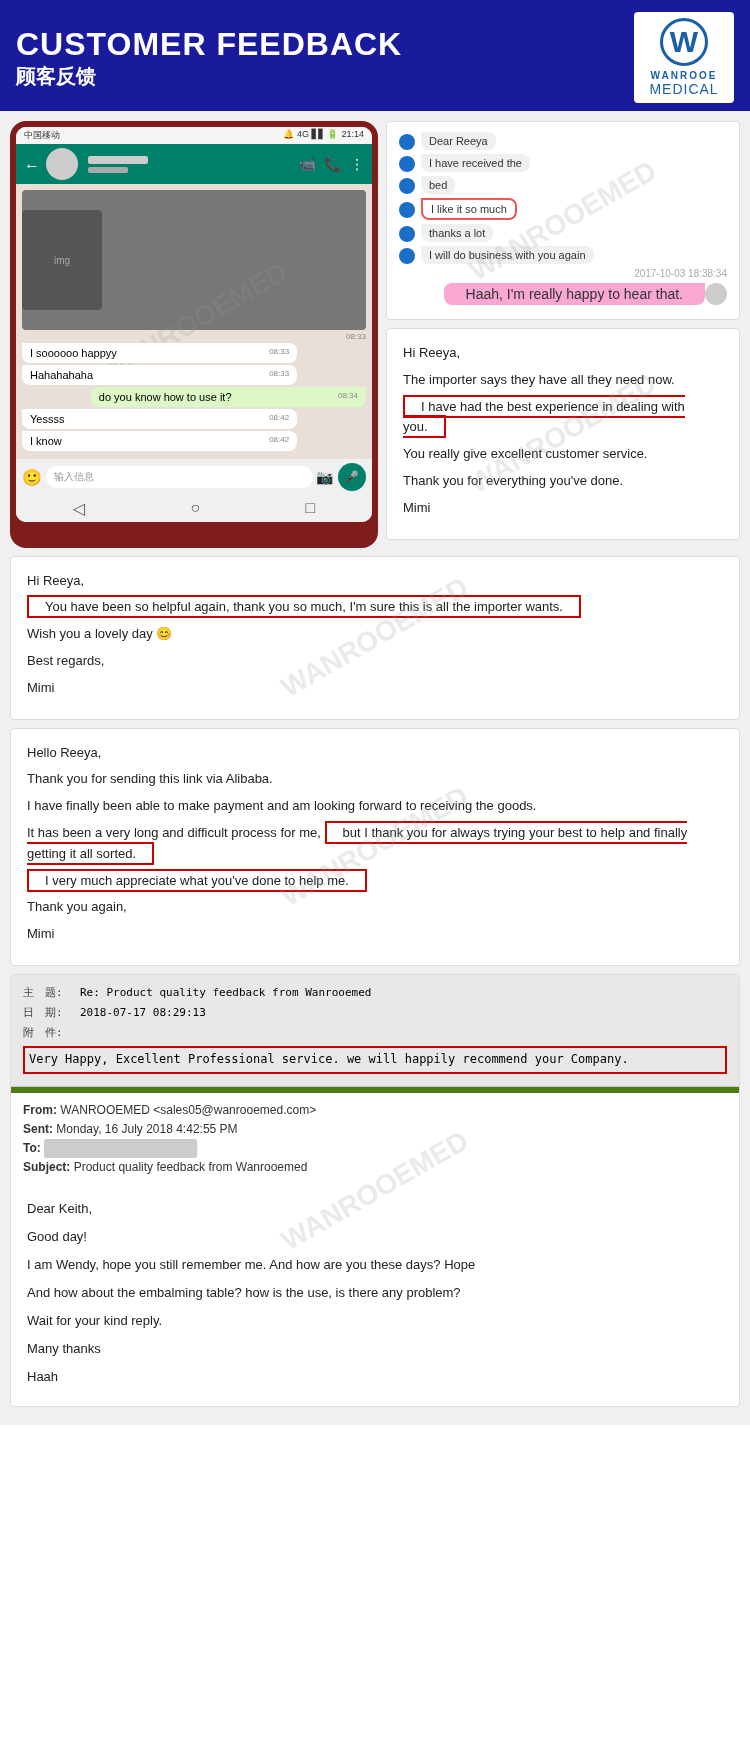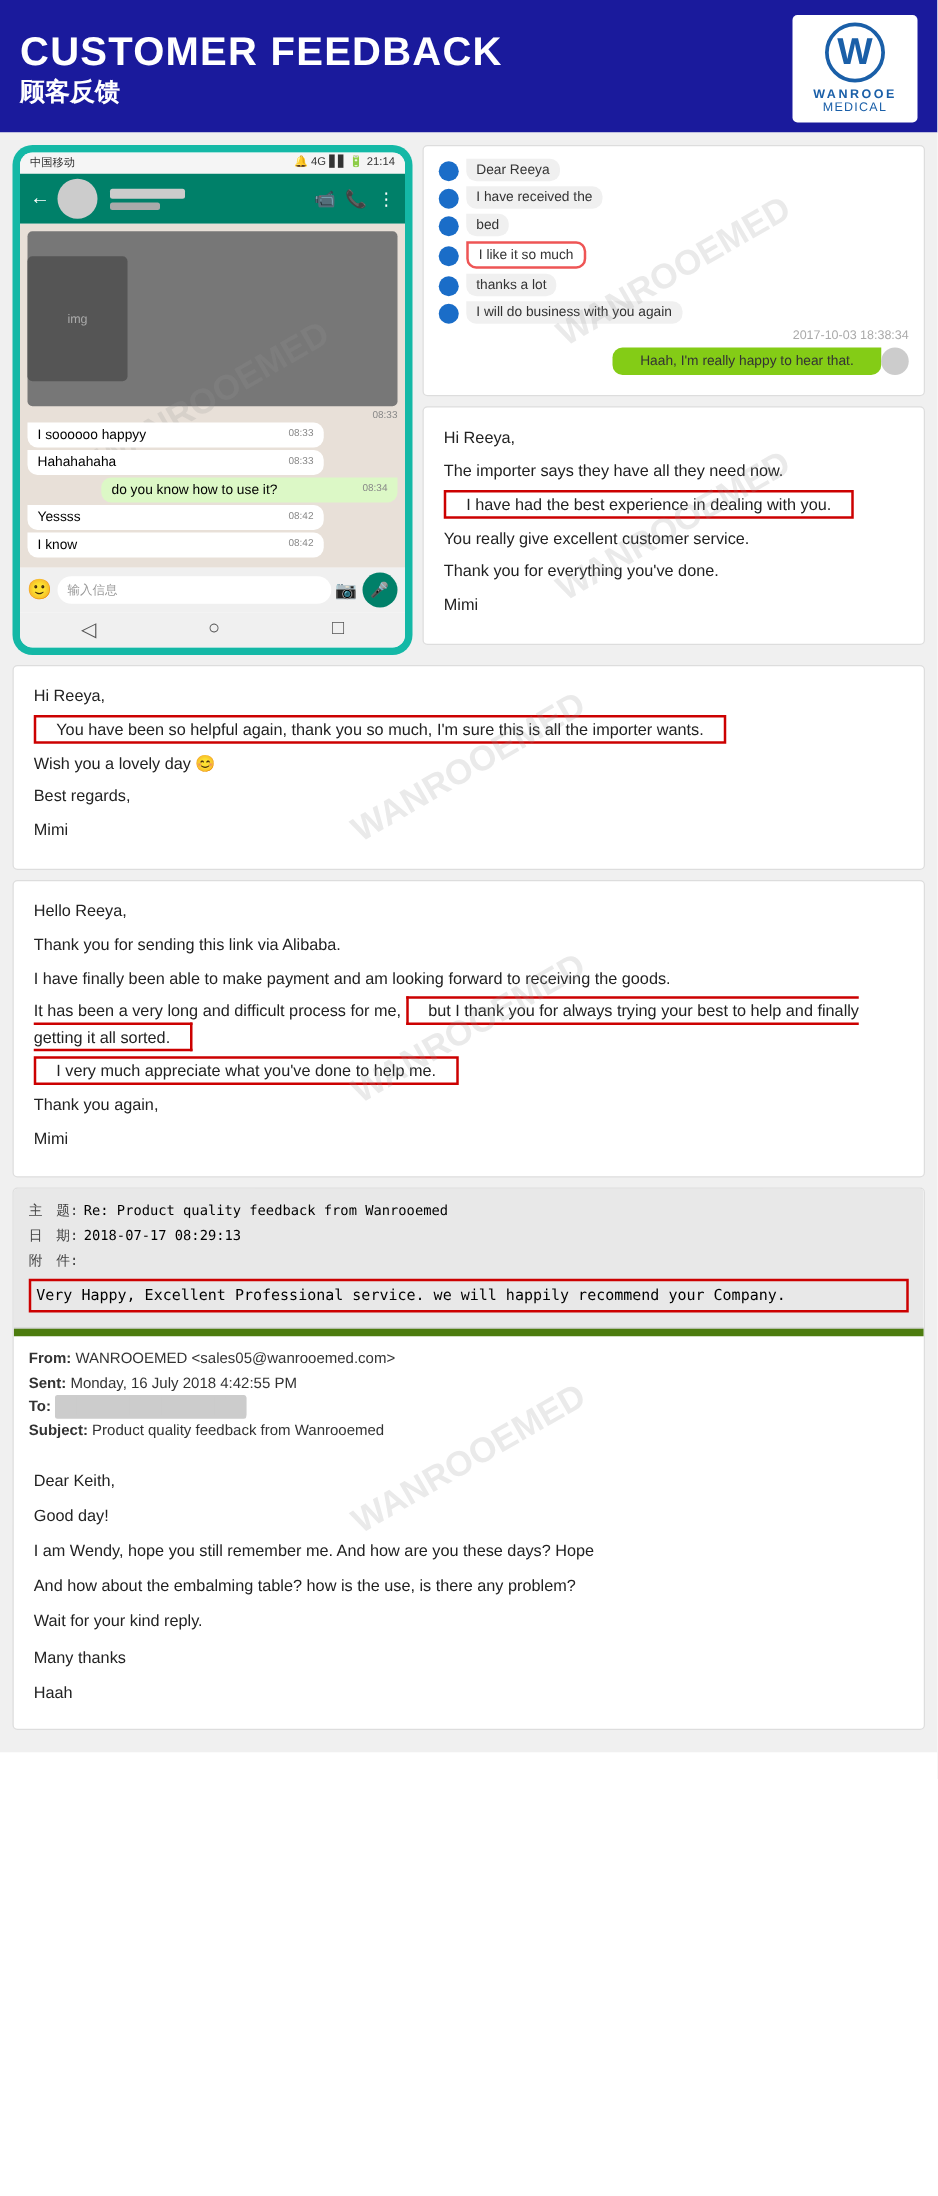--- a/index.html
+++ b/index.html
@@ -52,42 +52,42 @@
       margin-bottom: 4px;
     }
     .logo-text {
       font-size: 10px;
       font-weight: bold;
       color: #1a5fa8;
       letter-spacing: 2px;
       text-align: center;
     }
     .logo-sub {
-      font-size: 10px;
+      font-size: 14px;
       color: #1a5fa8;
       letter-spacing: 1px;
     }
 
     
     .content {
       padding: 10px;
       background: #f0f0f0;
     }
 
     
     .top-row {
       display: flex;
       gap: 8px;
       margin-bottom: 8px;
     }
 
     
     .phone-mockup {
-      width: 320px;
-      background: #14b8a6;
+      width: 368px;
+      background: #7f1d1d;
       border-radius: 16px;
       padding: 6px;
       flex-shrink: 0;
     }
     .phone-screen {
       background: #fff;
       border-radius: 10px;
       overflow: hidden;
     }
     .phone-status-bar {
@@ -267,24 +267,24 @@
       font-size: 10px;
       color: #aaa;
       margin: 4px 0;
     }
     .chat-bubble-sent {
       display: flex;
       justify-content: flex-end;
       margin-bottom: 4px;
     }
     .chat-bubble-sent-text {
-      background: #84cc16;
+      background: #f9a8d4;
       border-radius: 8px 0 8px 8px;
       padding: 3px 22px;
-      font-size: 11px;
+      font-size: 14px;
       color: #333;
       display: flex;
       align-items: center;
       gap: 4px;
     }
     .avatar-small {
       width: 22px;
       height: 22px;
       border-radius: 50%;
       background: #ccc;
@@ -325,21 +325,21 @@
     .email-meta {
       background: #e8e8e8;
       padding: 8px 12px;
       border-bottom: 1px solid #ccc;
       font-family: monospace;
       font-size: 11px;
       line-height: 1.8;
     }
     .email-meta-row {
       display: flex;
-      gap: 4px;
+      gap: 17px;
     }
     .email-meta-label {
       min-width: 40px;
       color: #444;
     }
     .email-highlight {
       border: 2px solid #c00;
       padding: 1px 4px;
       display: block;
       margin: 4px 0;

